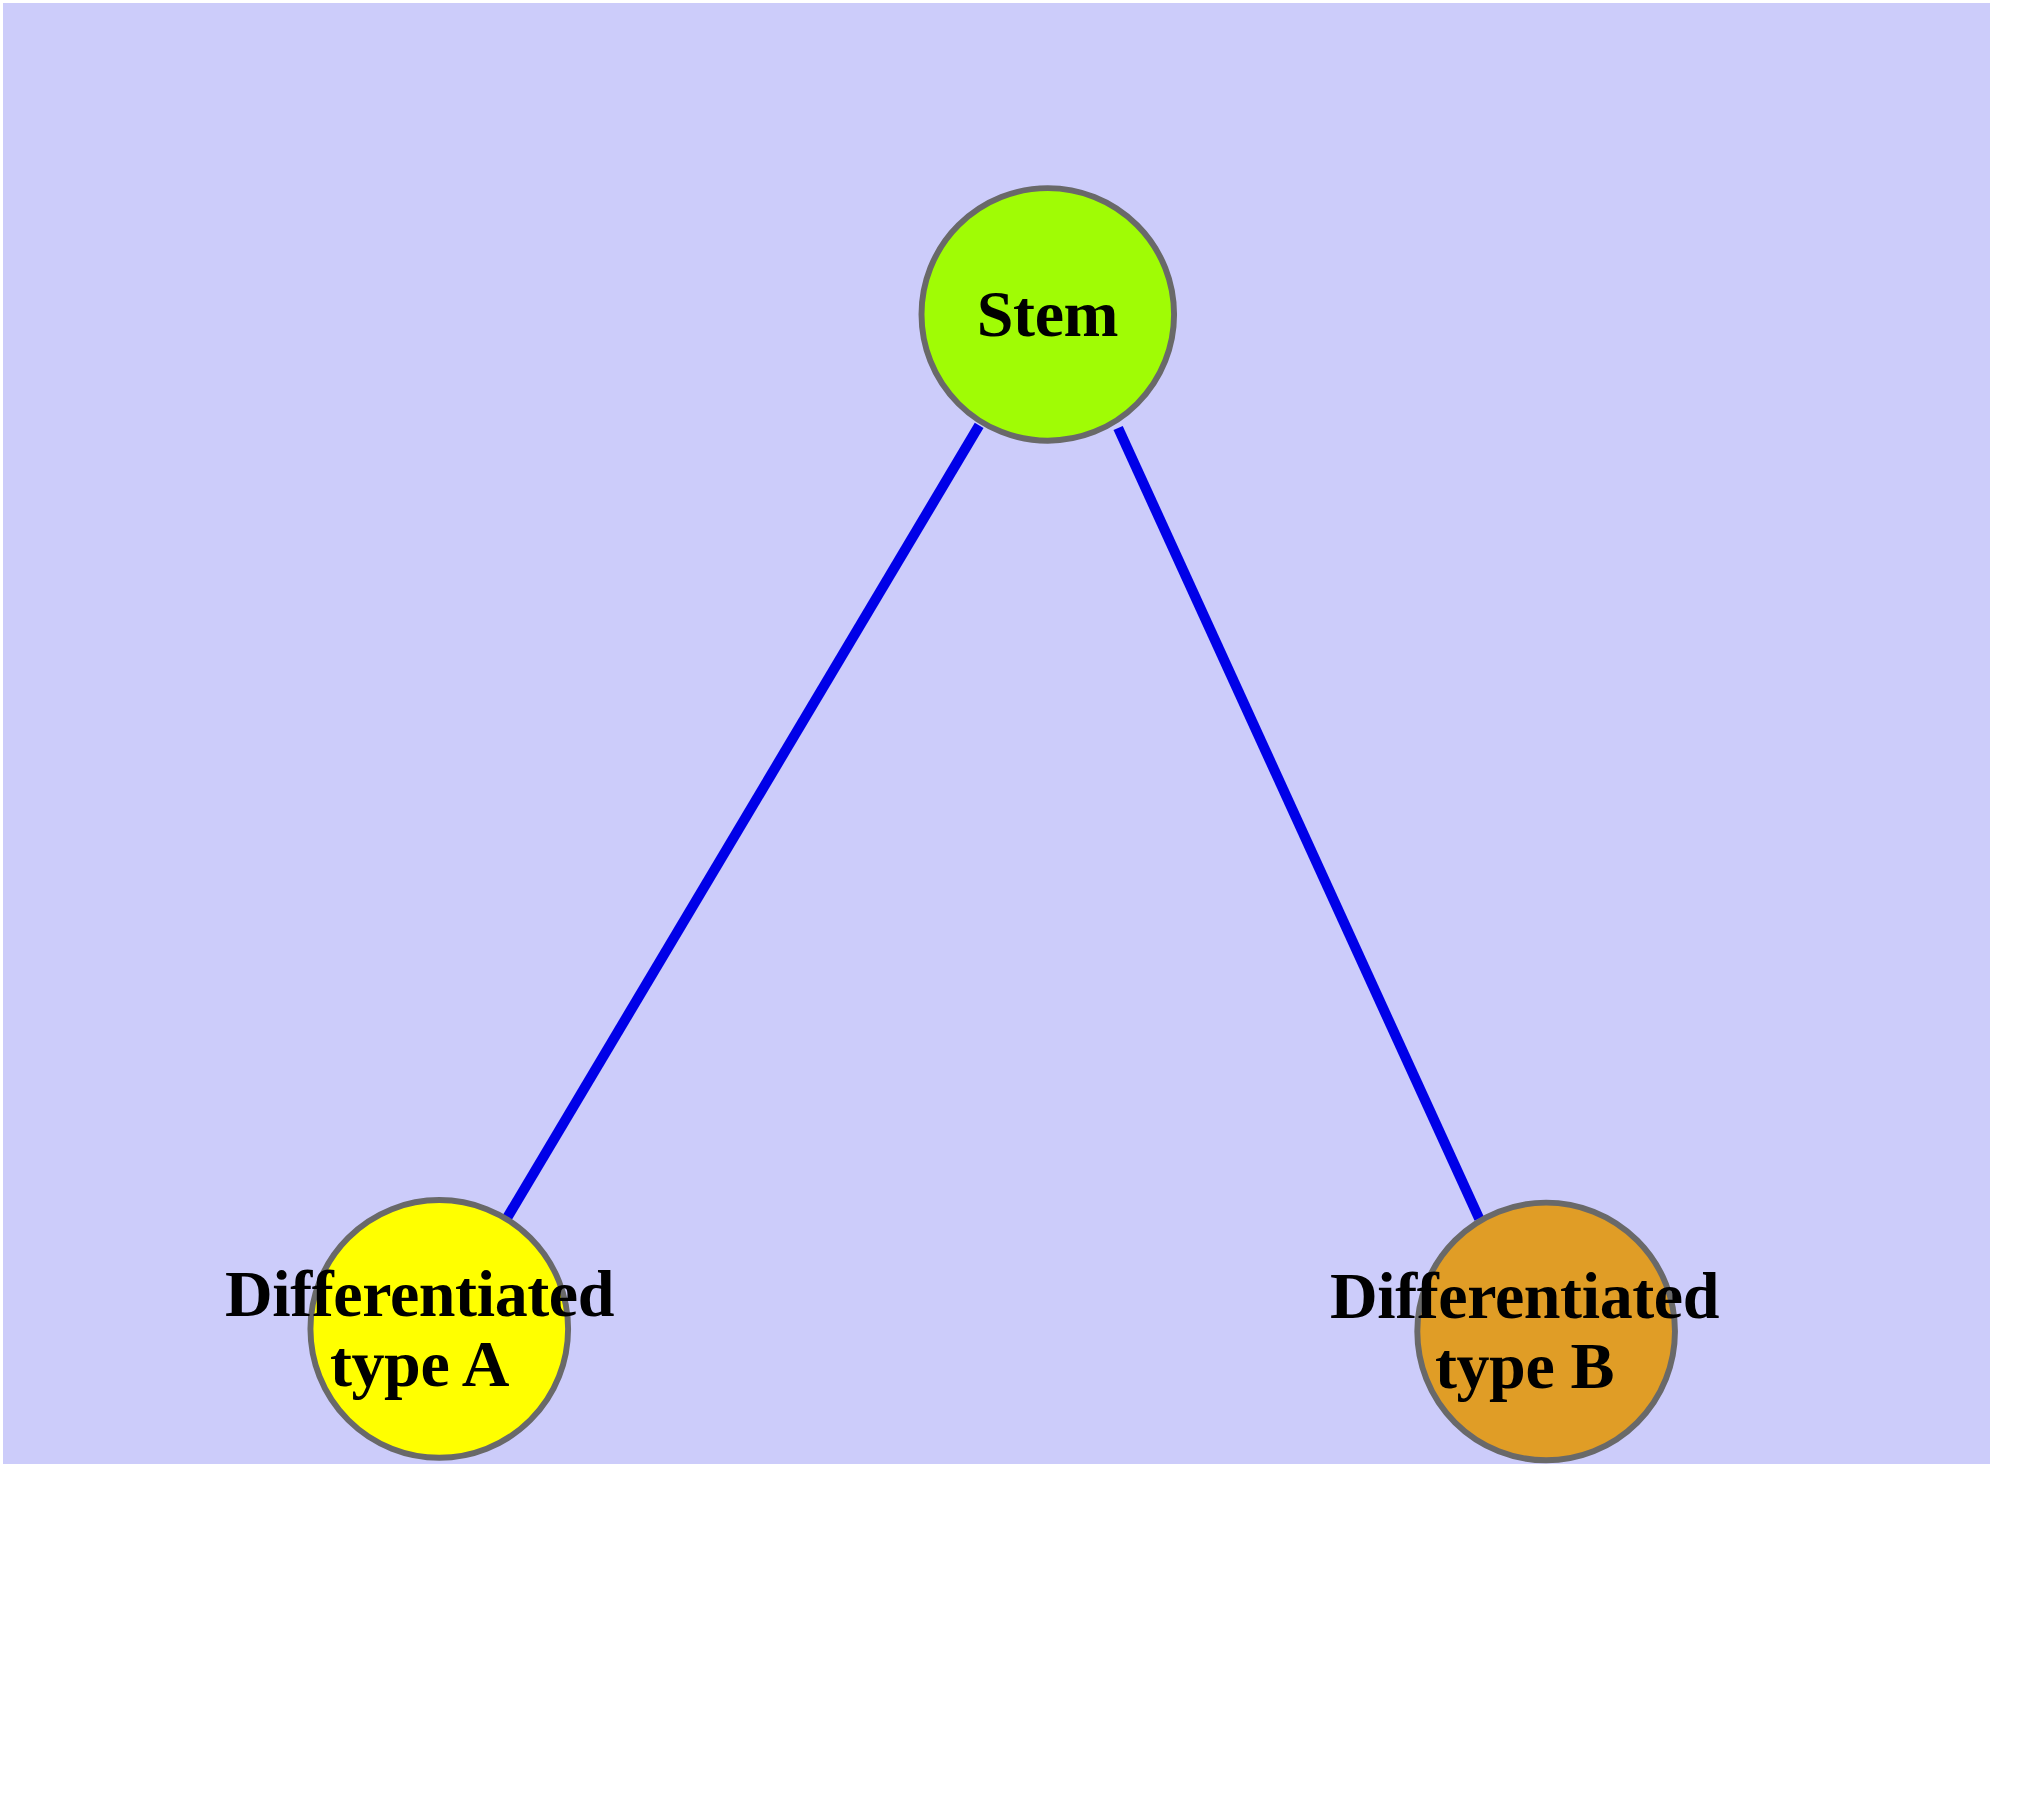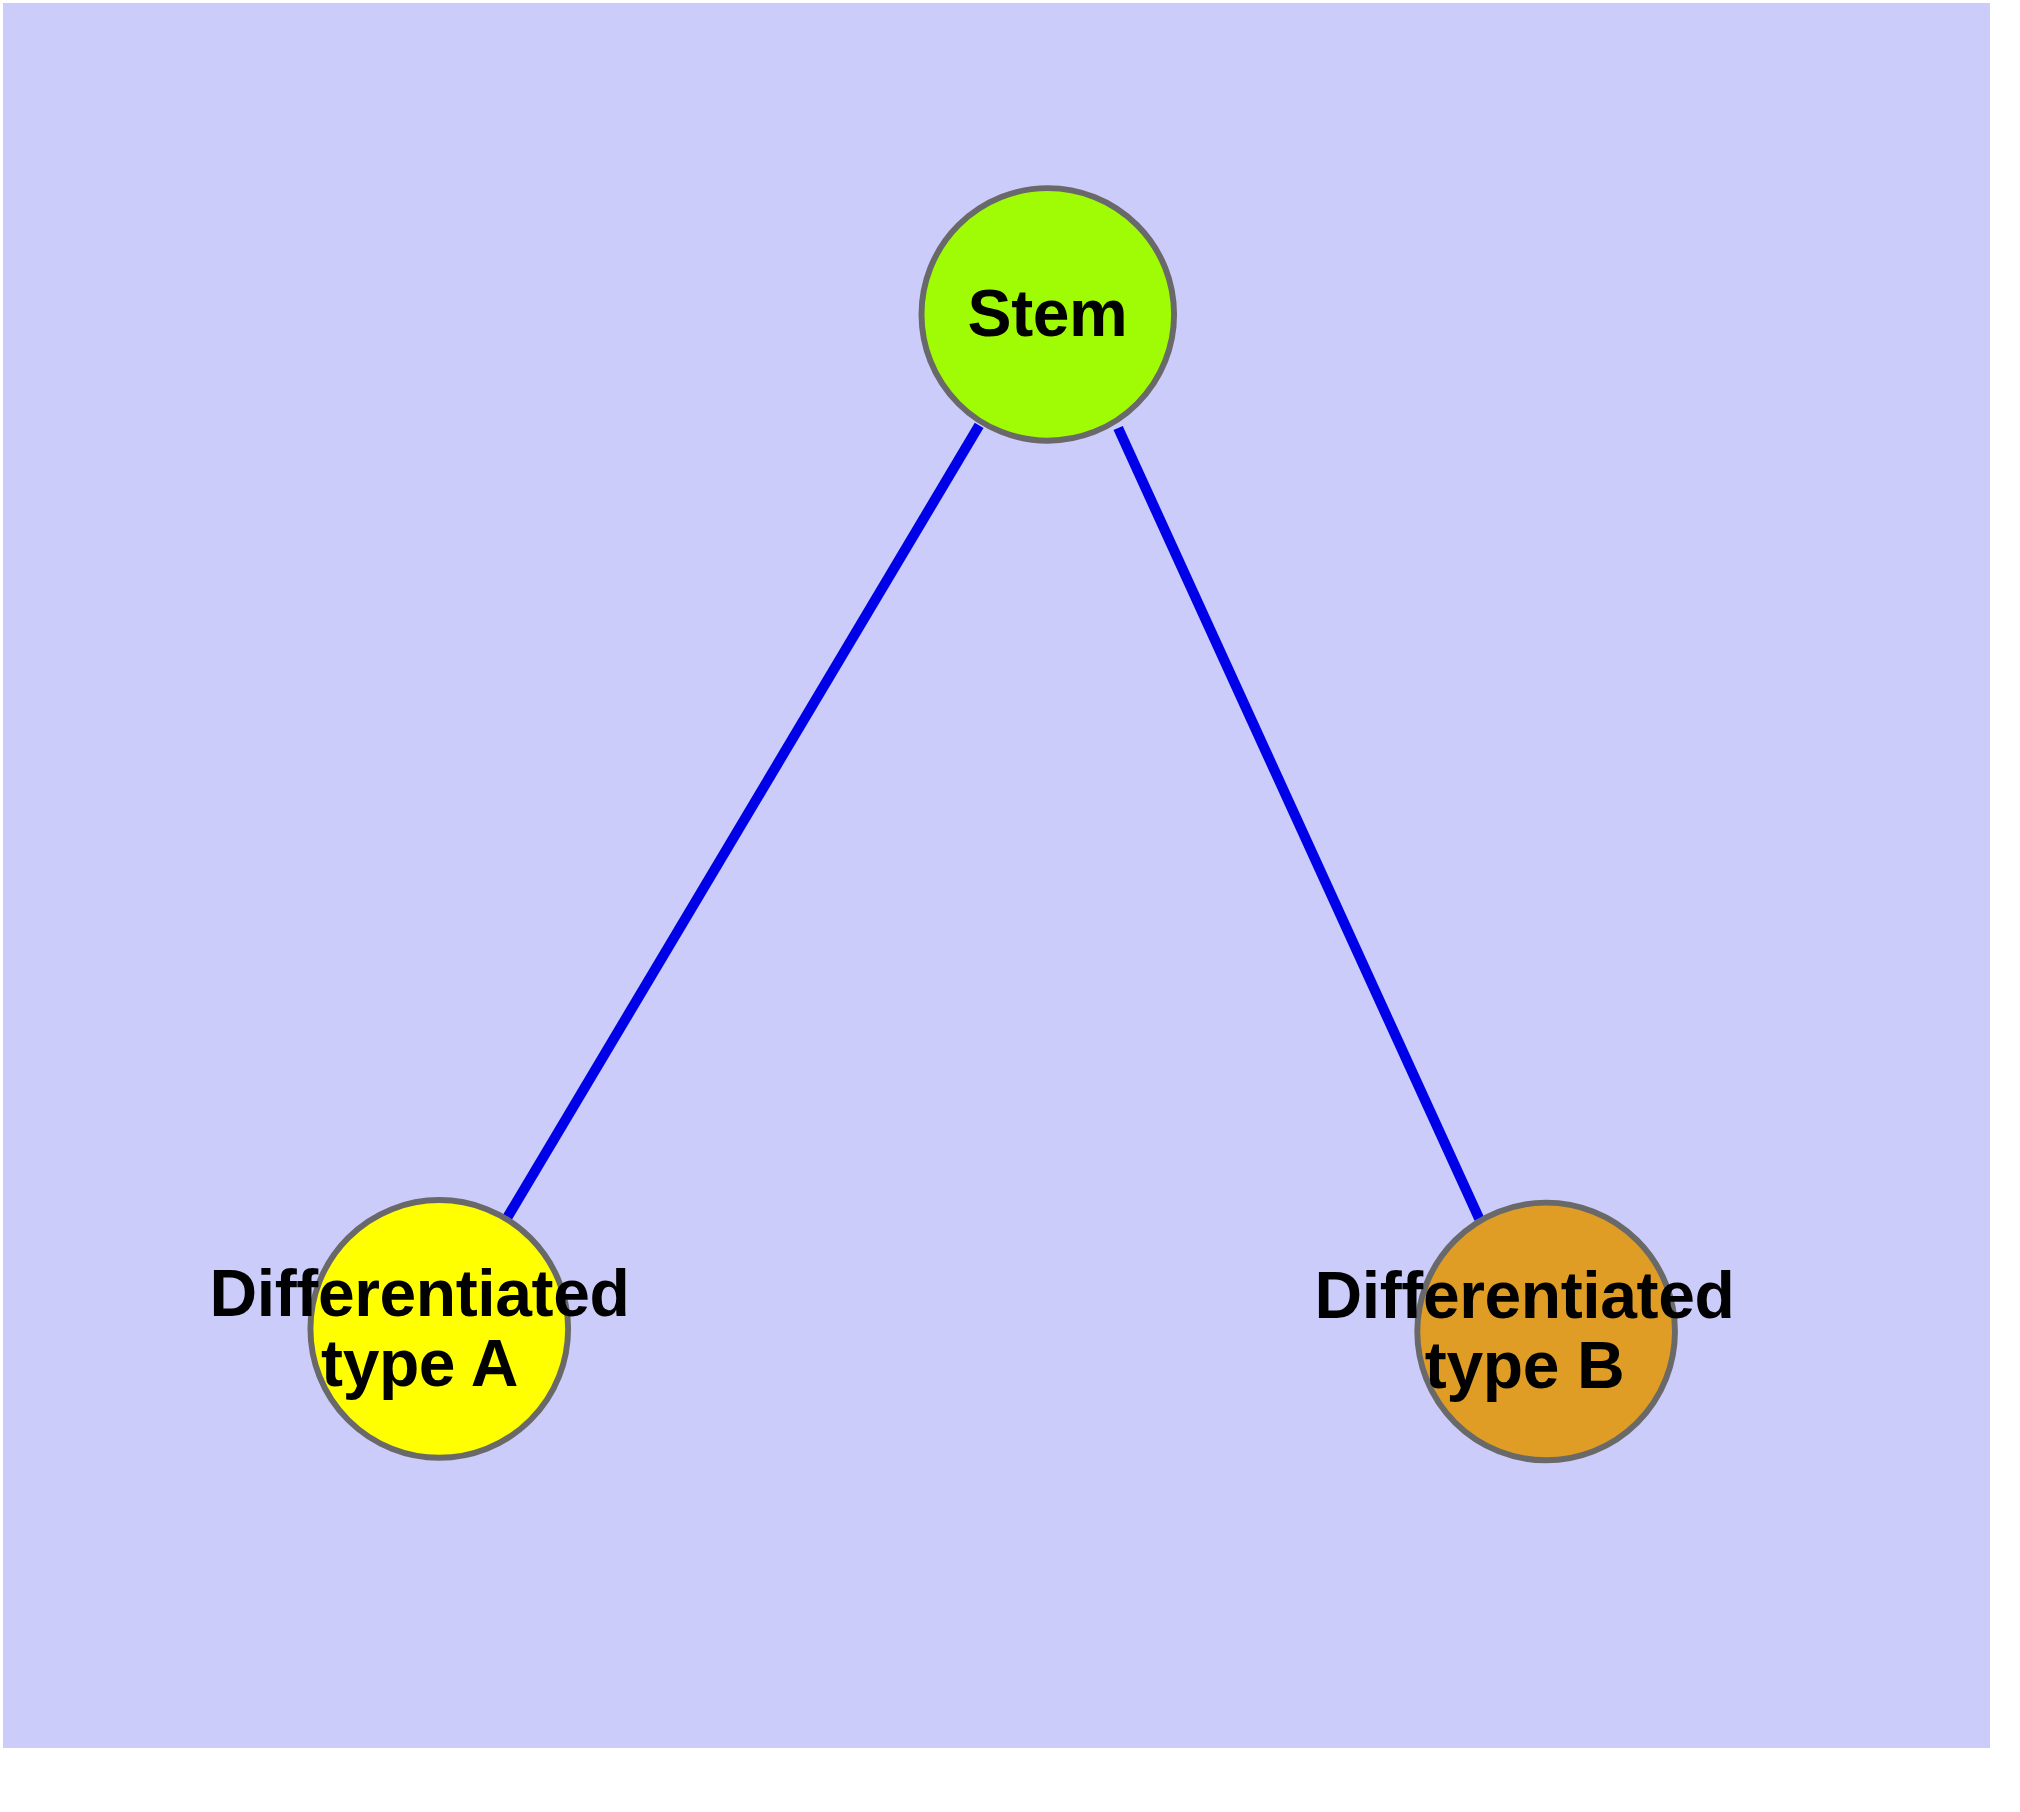--- a/index.html
+++ b/index.html
@@ -3,24 +3,24 @@
 <meta charset="utf-8">
 <style>
   html, body {
     margin: 0;
     padding: 0;
     background: #ffffff;
   }
   #canvas {
     position: relative;
     width: 2021px;
-    height: 1748px;
+    height: 1464px;
     background: #ffffff;
     overflow: hidden;
-    font-family: Liberation Sans, sans-serif;
+    font-family: Liberation Serif, serif;
   }
   #plot-area {
     position: absolute;
     left: 3.4px;
     top: 3.4px;
     width: 1987px;
     height: 1809px;
     background: #ccccfa;
   }
   #graph-svg {

